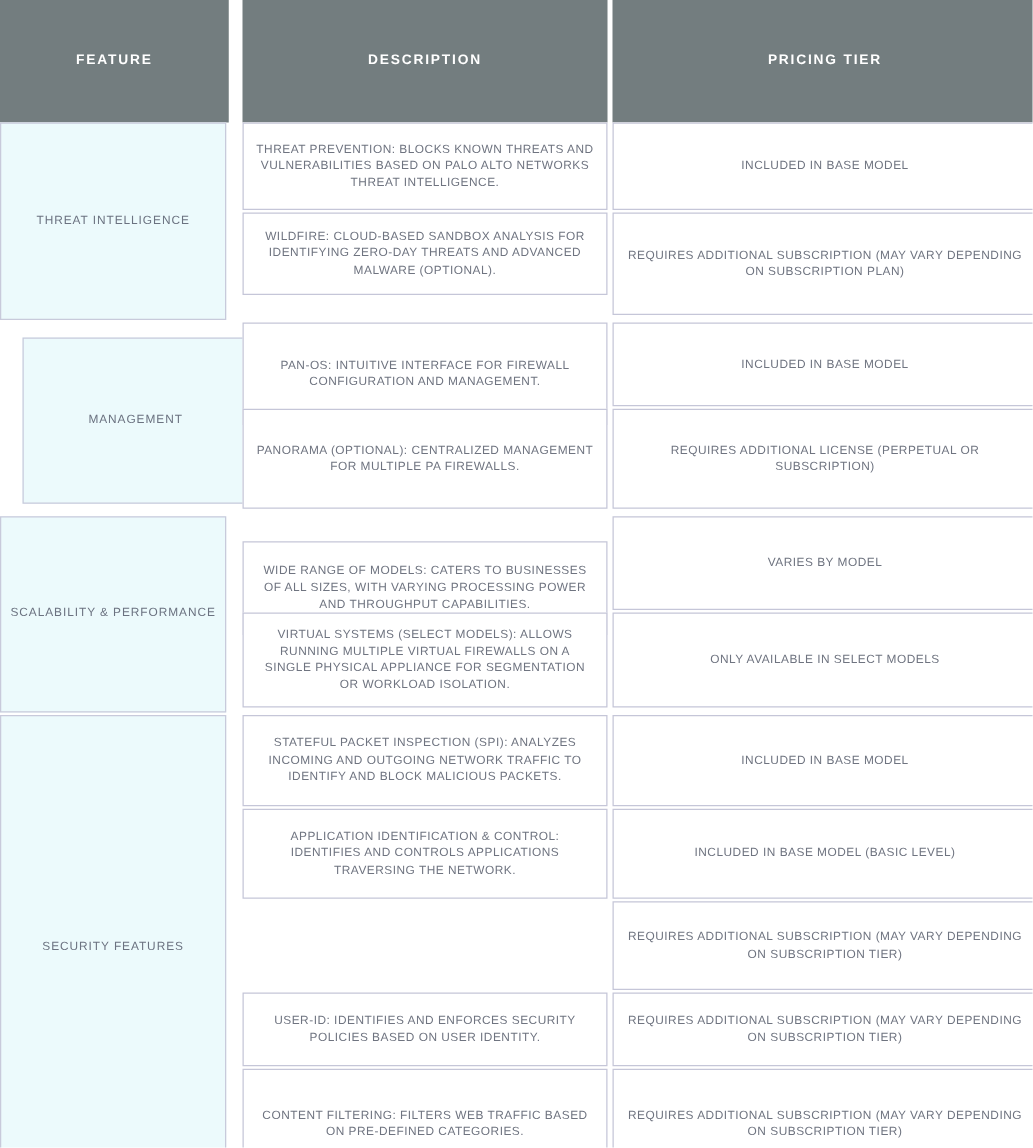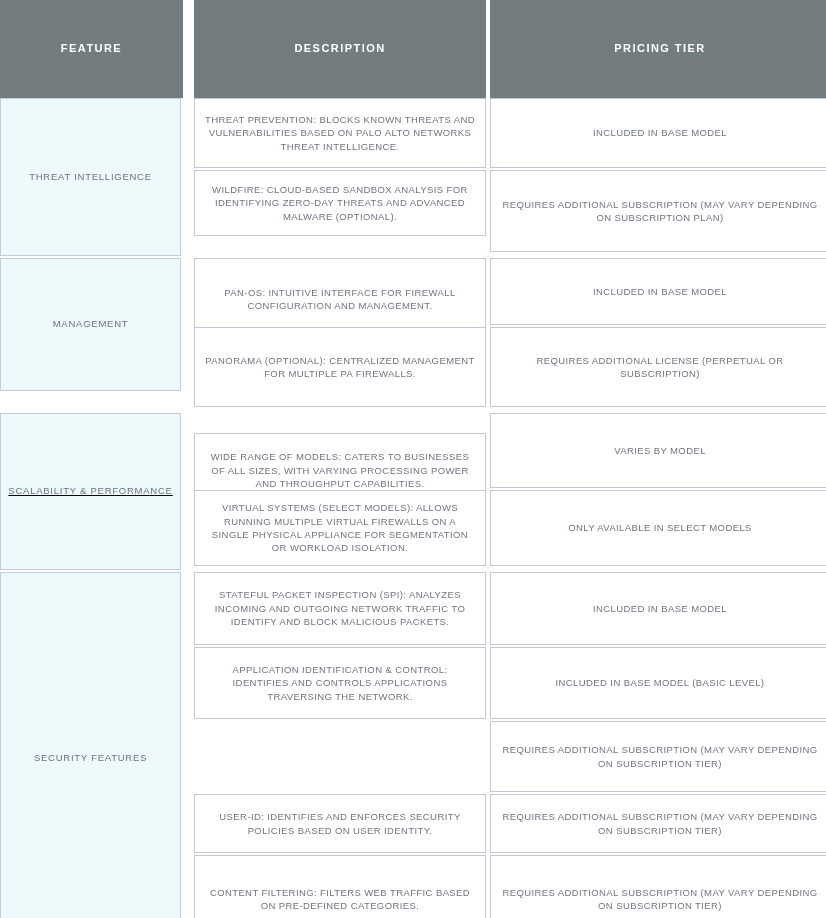--- a/index.html
+++ b/index.html
@@ -139,38 +139,38 @@
           <span class="ctext">INCLUDED IN BASE MODEL</span>
         </div>
         <div class="cell desc-cell" style="top: 72px; height: 66px;">
           <span class="ctext">WILDFIRE: CLOUD-BASED SANDBOX ANALYSIS FOR IDENTIFYING ZERO-DAY THREATS AND ADVANCED MALWARE (OPTIONAL).</span>
         </div>
         <div class="cell pricing-cell" style="top: 72px; height: 82px;">
           <span class="ctext">REQUIRES ADDITIONAL SUBSCRIPTION (MAY VARY DEPENDING ON SUBSCRIPTION PLAN)</span>
         </div>
       </div>
       <div class="group" style="height: 155px; position: absolute; top: 160px; left: 0px;">
-        <div class="feature-cell" style="top: 0px; height: 133px;">
+        <div class="feature-cell" style="top: 12px; height: 133px; margin-left: 18px;">
           <span class="ftext">MANAGEMENT</span>
         </div>
         <div class="cell desc-cell" style="top: 0px; height: 82px;">
           <span class="ctext">PAN-OS: INTUITIVE INTERFACE FOR FIREWALL CONFIGURATION AND MANAGEMENT.</span>
         </div>
         <div class="cell pricing-cell" style="top: 0px; height: 67px;">
           <span class="ctext">INCLUDED IN BASE MODEL</span>
         </div>
         <div class="cell desc-cell" style="top: 69px; height: 80px;">
           <span class="ctext">PANORAMA (OPTIONAL): CENTRALIZED MANAGEMENT FOR MULTIPLE PA FIREWALLS.</span>
         </div>
         <div class="cell pricing-cell" style="top: 69px; height: 80px;">
           <span class="ctext">REQUIRES ADDITIONAL LICENSE (PERPETUAL OR SUBSCRIPTION)</span>
         </div>
       </div>
       <div class="group" style="height: 159px; position: absolute; top: 315px; left: 0px;">
-        <div class="feature-cell" style="top: 0px; height: 157px; text-decoration: underline;">
+        <div class="feature-cell" style="top: 0px; height: 157px;">
           <span class="ftext">SCALABILITY &amp; PERFORMANCE</span>
         </div>
         <div class="cell desc-cell" style="top: 0px; height: 75px; margin-top: 20px;">
           <span class="ctext">WIDE RANGE OF MODELS: CATERS TO BUSINESSES OF ALL SIZES, WITH VARYING PROCESSING POWER AND THROUGHPUT CAPABILITIES.</span>
         </div>
         <div class="cell pricing-cell" style="top: 0px; height: 75px;">
           <span class="ctext">VARIES BY MODEL</span>
         </div>
         <div class="cell desc-cell" style="top: 77px; height: 76px;">
           <span class="ctext">VIRTUAL SYSTEMS (SELECT MODELS): ALLOWS RUNNING MULTIPLE VIRTUAL FIREWALLS ON A SINGLE PHYSICAL APPLIANCE FOR SEGMENTATION OR WORKLOAD ISOLATION.</span>

